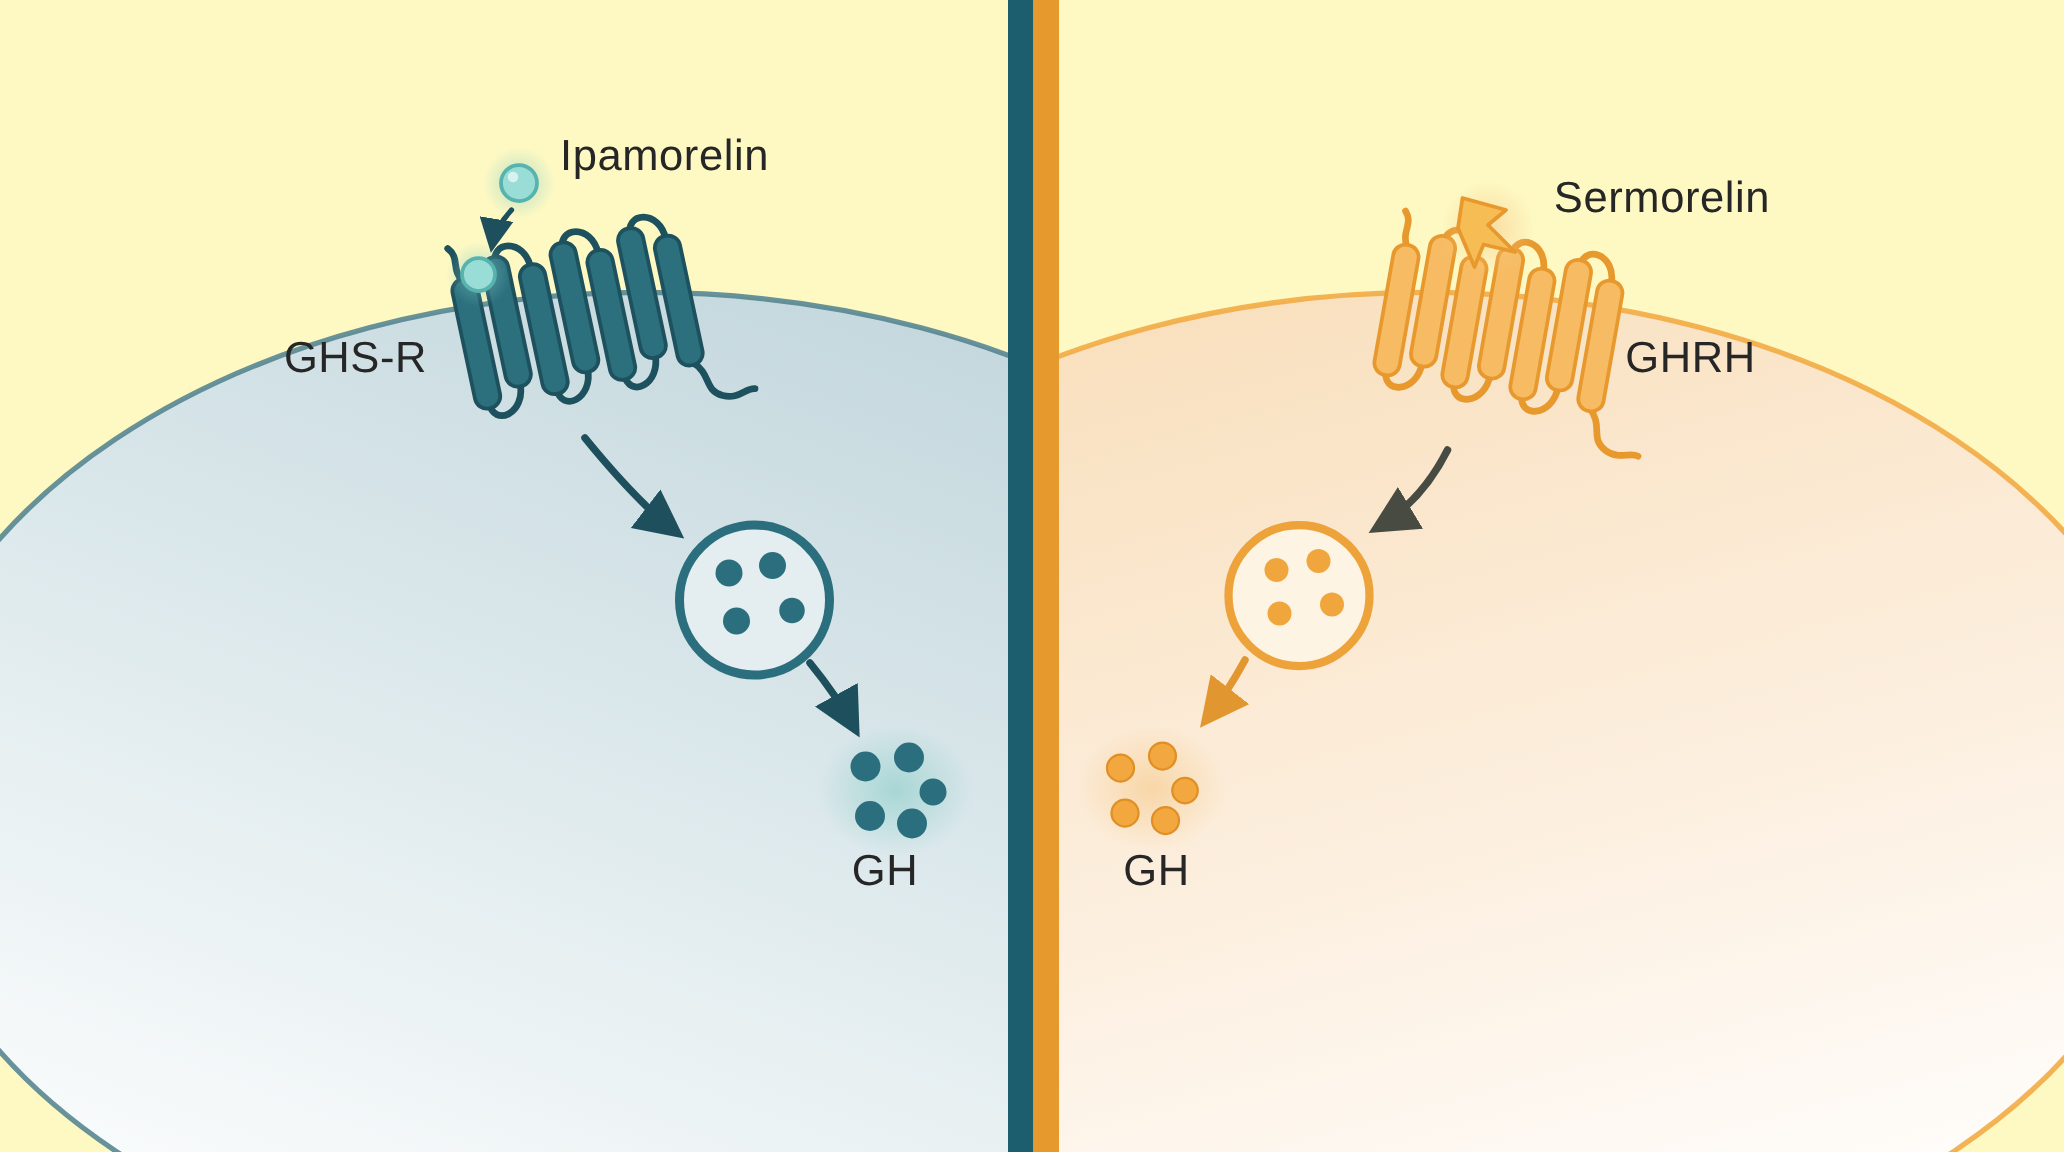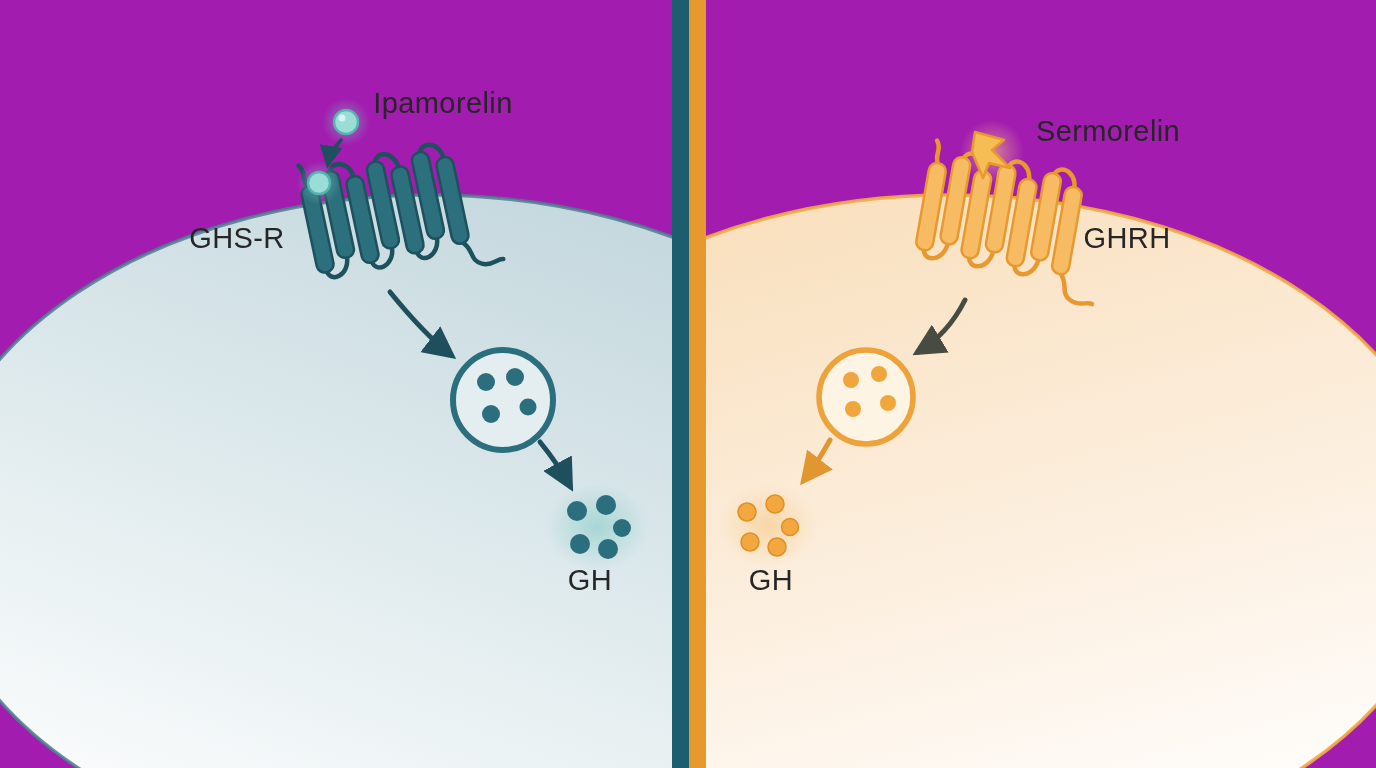--- a/index.html
+++ b/index.html
@@ -1,16 +1,16 @@
 <!DOCTYPE html>
 <html><head>
 <meta charset="utf-8">
 <style>
   html,body{margin:0;padding:0;background:#ffffff;width:1376px;height:768px;overflow:hidden;}
-  .canvas{position:relative;width:1376px;height:768px;background:#a21caf;}
+  .canvas{position:relative;width:1376px;height:768px;background:#fef9c3;}
   svg{display:block;}
   .lbl{font-family:"Liberation Sans",sans-serif;font-size:29px;font-weight:500;fill:#262626;letter-spacing:.4px;}
 </style>
 </head>
 <body>
 
 <div class="canvas">
 <svg width="1376" height="768" viewBox="0 0 1376 768">
   <defs>
     <linearGradient id="cell-teal" x1="0.7" y1="0" x2="0.15" y2="1">

